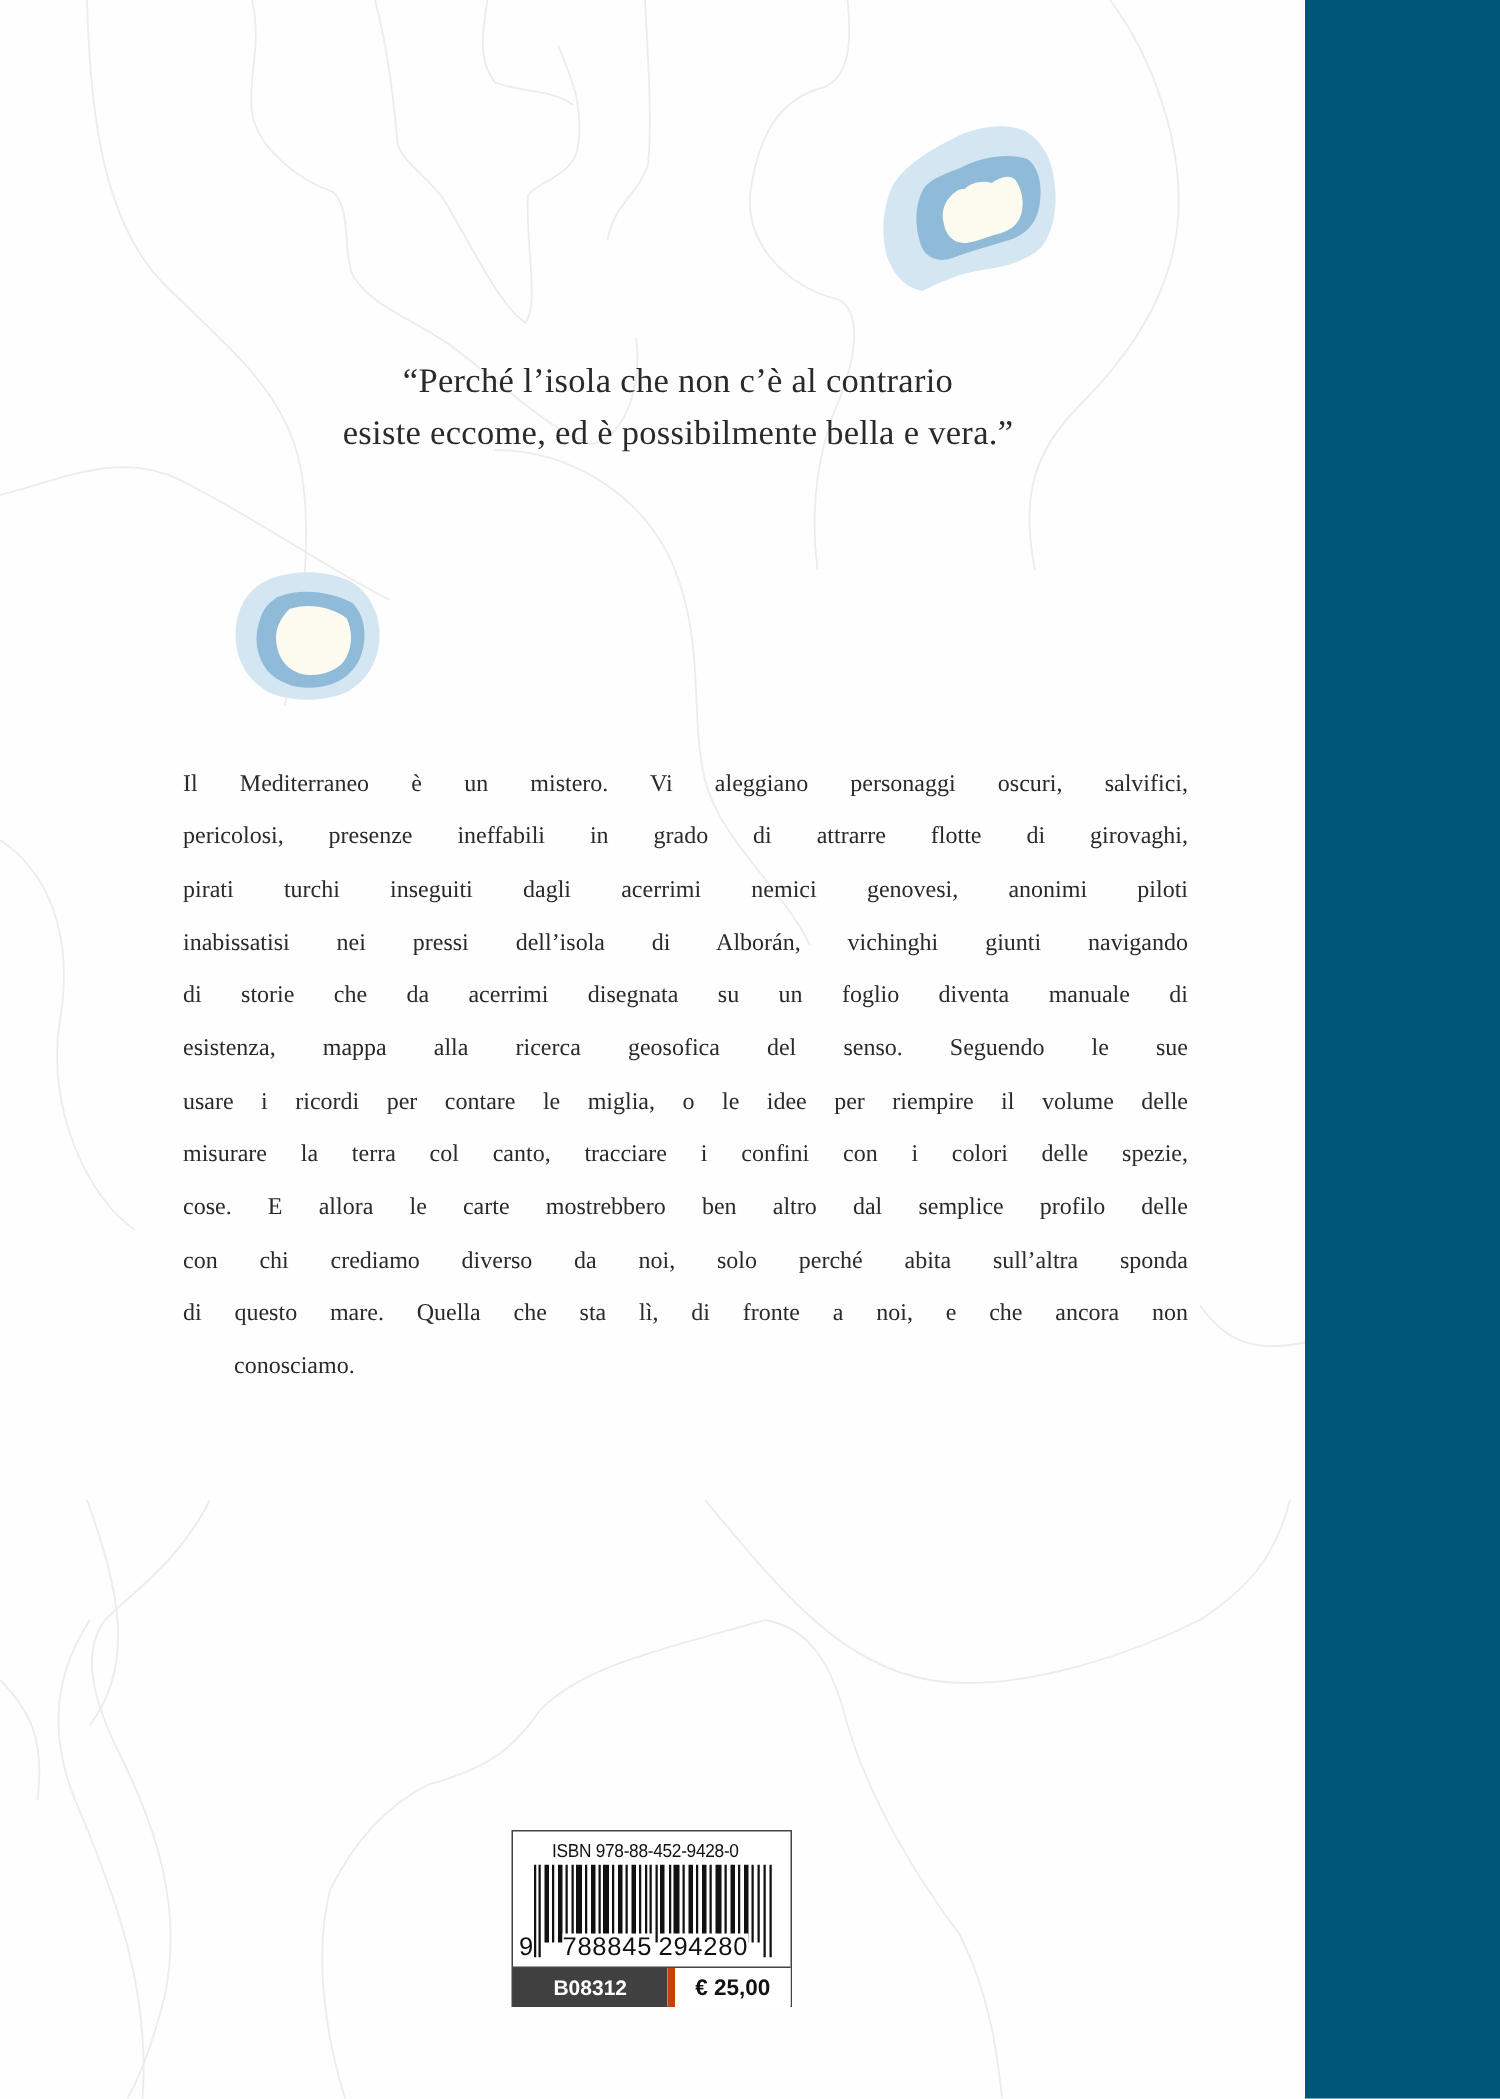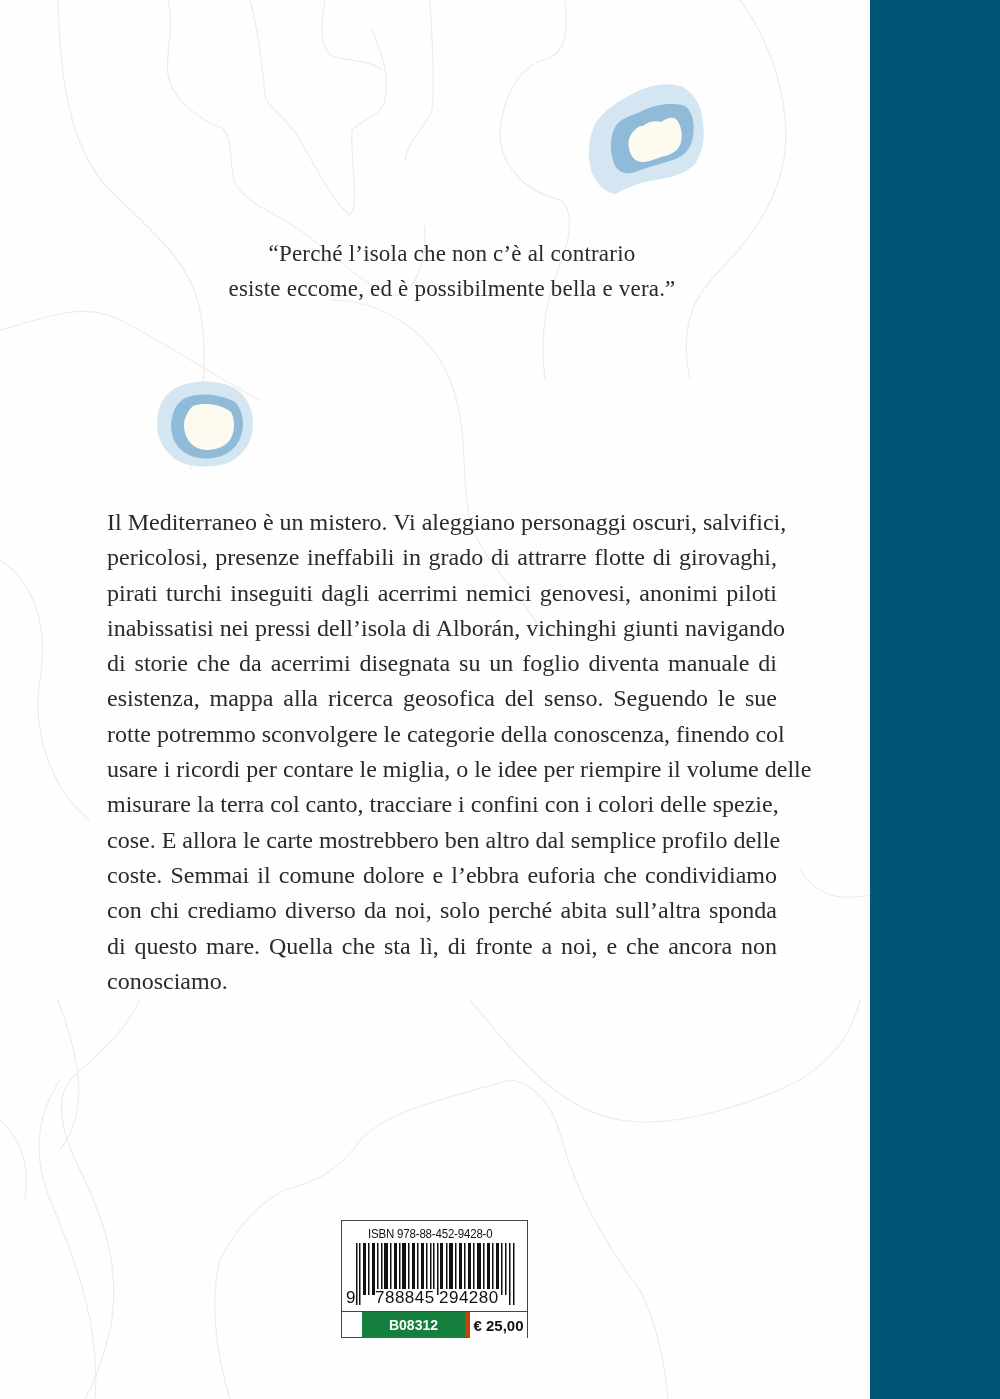--- a/index.html
+++ b/index.html
@@ -12,36 +12,36 @@
   .spine { position: absolute; left: 870px; top: 0; width: 130px; height: 1399px; background: #005677; }
   .contours { position: absolute; left: 0; top: 0; width: 870px; height: 1399px; }
   .island { position: absolute; }
   .quote {
     position: absolute; left: 0; width: 880px; top: 236px;
     text-align: center; font-size: 23px; line-height: 35px; color: #2a2a2a;
     letter-spacing: 0.2px;
   }
   .quote div { white-space: nowrap; margin-left: 24px; }
   .body-text {
-    position: absolute; left: 107px; top: 505px; width: 670px;
-    font-size: 24px; line-height: 35.3px; color: #2a2a2a;
+    position: absolute; left: 122px; top: 505px; width: 670px;
+    font-size: 16px; line-height: 35.3px; color: #2a2a2a;
     text-align: justify;
   }
   .body-text .line { display: block; text-align: justify; text-align-last: justify; white-space: nowrap; height: 35.3px; }
-  .body-text .line.last { text-align-last: left; }
+  .body-text .line.last { text-align-last: left; margin-left: 34px; }
   .barcode-box {
     position: absolute; left: 341px; top: 1220px; width: 185px; height: 116px;
     border: 1px solid #444; background: #fff;
     font-family: "Liberation Sans", "DejaVu Sans", sans-serif;
   }
   .isbn-text { position: absolute; left: 26px; top: 6px; font-size: 12.5px; color: #111; letter-spacing: -0.2px; transform: scaleX(0.92); transform-origin: left; white-space: nowrap; }
   .bars { position: absolute; left: 14px; top: 22px; width: 160px; height: 62px; }
   .digits { position: absolute; top: 68px; font-size: 17px; color: #111; background: #fff; line-height: 17px; letter-spacing: 0.5px; }
   .bottom-row { position: absolute; left: 0; top: 90px; width: 185px; height: 26px; border-top: 1px solid #444; display: flex; }
-  .code-cell { width: 103px; background: #15803d; color: #fff; font-weight: bold; font-size: 14px; display: flex; align-items: center; justify-content: center; margin-left: 20px; }
+  .code-cell { width: 103px; background: #404040; color: #fff; font-weight: bold; font-size: 14px; display: flex; align-items: center; justify-content: center; }
   .price-cell { flex: 1; background: #fff; color: #111; font-weight: bold; font-size: 15px; display: flex; align-items: center; justify-content: center; border-left: 5px solid #c2410c; }
 </style>
 </head>
 <body>
 
 <div class="cover">
 
   <svg class="contours" viewBox="0 0 870 1399" fill="none" stroke="#ececec" stroke-width="1.2">
     <path d="M58 0 C60 80 70 150 110 190 C150 230 190 260 200 310 C210 360 200 420 190 470"></path>
     <path d="M168 0 C175 30 165 50 168 75 C172 100 200 120 222 128 C235 140 228 170 236 185 C250 205 270 210 300 230 C340 260 370 290 395 296 C420 290 428 250 424 225"></path>
@@ -79,25 +79,23 @@
     <div>esiste eccome, ed è possibilmente bella e vera.”</div>
   </div>
 
   <div class="body-text">
     <span class="line">Il Mediterraneo è un mistero. Vi aleggiano personaggi oscuri, salvifici,</span>
     <span class="line">pericolosi, presenze ineffabili in grado di attrarre flotte di girovaghi,</span>
     <span class="line">pirati turchi inseguiti dagli acerrimi nemici genovesi, anonimi piloti</span>
     <span class="line">inabissatisi nei pressi dell’isola di Alborán, vichinghi giunti navigando</span>
     <span class="line">di storie che da acerrimi disegnata su un foglio diventa manuale di</span>
     <span class="line">esistenza, mappa alla ricerca geosofica del senso. Seguendo le sue</span>
-    <span class="line">rotte potremmo sconvolgere le categorie della conoscenza, finendo col</span>
     <span class="line">usare i ricordi per contare le miglia, o le idee per riempire il volume delle</span>
     <span class="line">misurare la terra col canto, tracciare i confini con i colori delle spezie,</span>
     <span class="line">cose. E allora le carte mostrebbero ben altro dal semplice profilo delle</span>
-    <span class="line">coste. Semmai il comune dolore e l’ebbra euforia che condividiamo</span>
     <span class="line">con chi crediamo diverso da noi, solo perché abita sull’altra sponda</span>
     <span class="line">di questo mare. Quella che sta lì, di fronte a noi, e che ancora non</span>
     <span class="line last">conosciamo.</span>
   </div>
 
   <div class="barcode-box">
     <div class="isbn-text">ISBN  978-88-452-9428-0</div>
     <svg class="bars" viewBox="0 0 160 62" preserveAspectRatio="none">
       <g fill="#111">
         <rect x="0" y="0" width="1.5" height="62"></rect>

